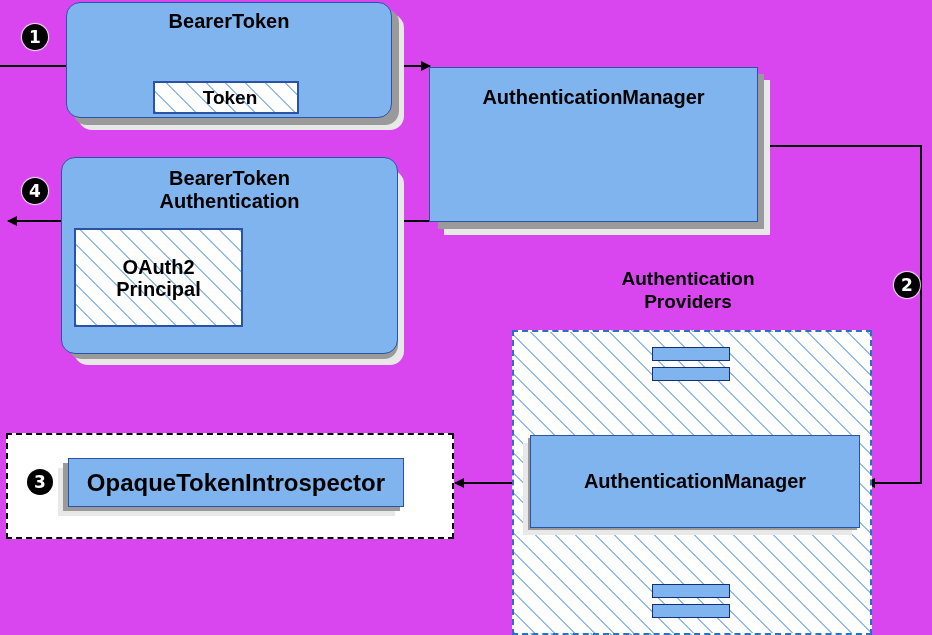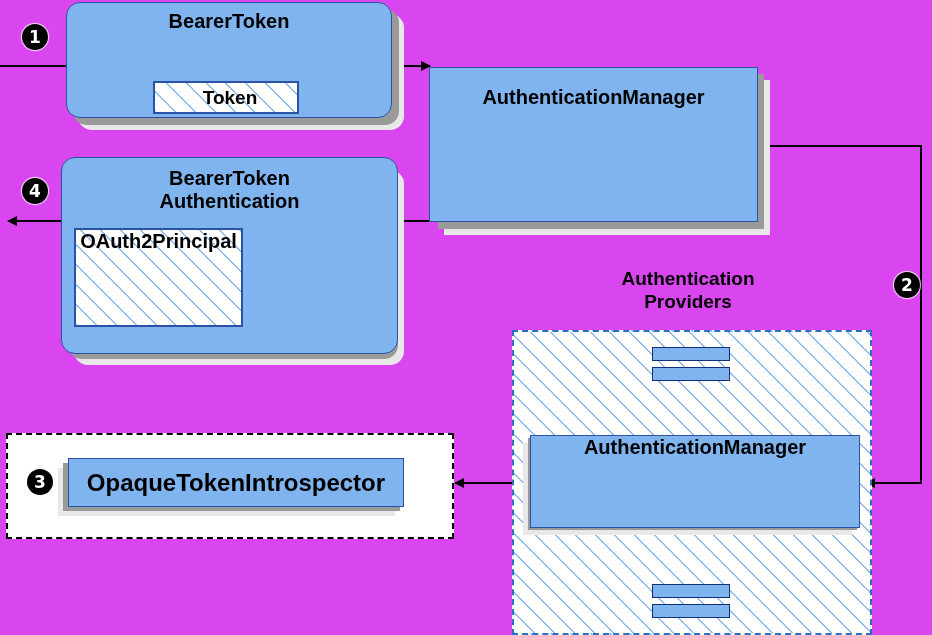--- a/index.html
+++ b/index.html
@@ -83,21 +83,22 @@
     align-items: center;
     justify-content: flex-start;
   }
   .center-flex {
     display: flex;
     align-items: center;
     justify-content: center;
   }
   .stack-center {
     display: flex;
-    flex-direction: row;
+    flex-direction: column;
+    align-items: center;
     justify-content: center;
   }
 
   
   .marker {
     position: absolute;
     width: 26px;
     height: 26px;
     border-radius: 50%;
     background: #000000;

